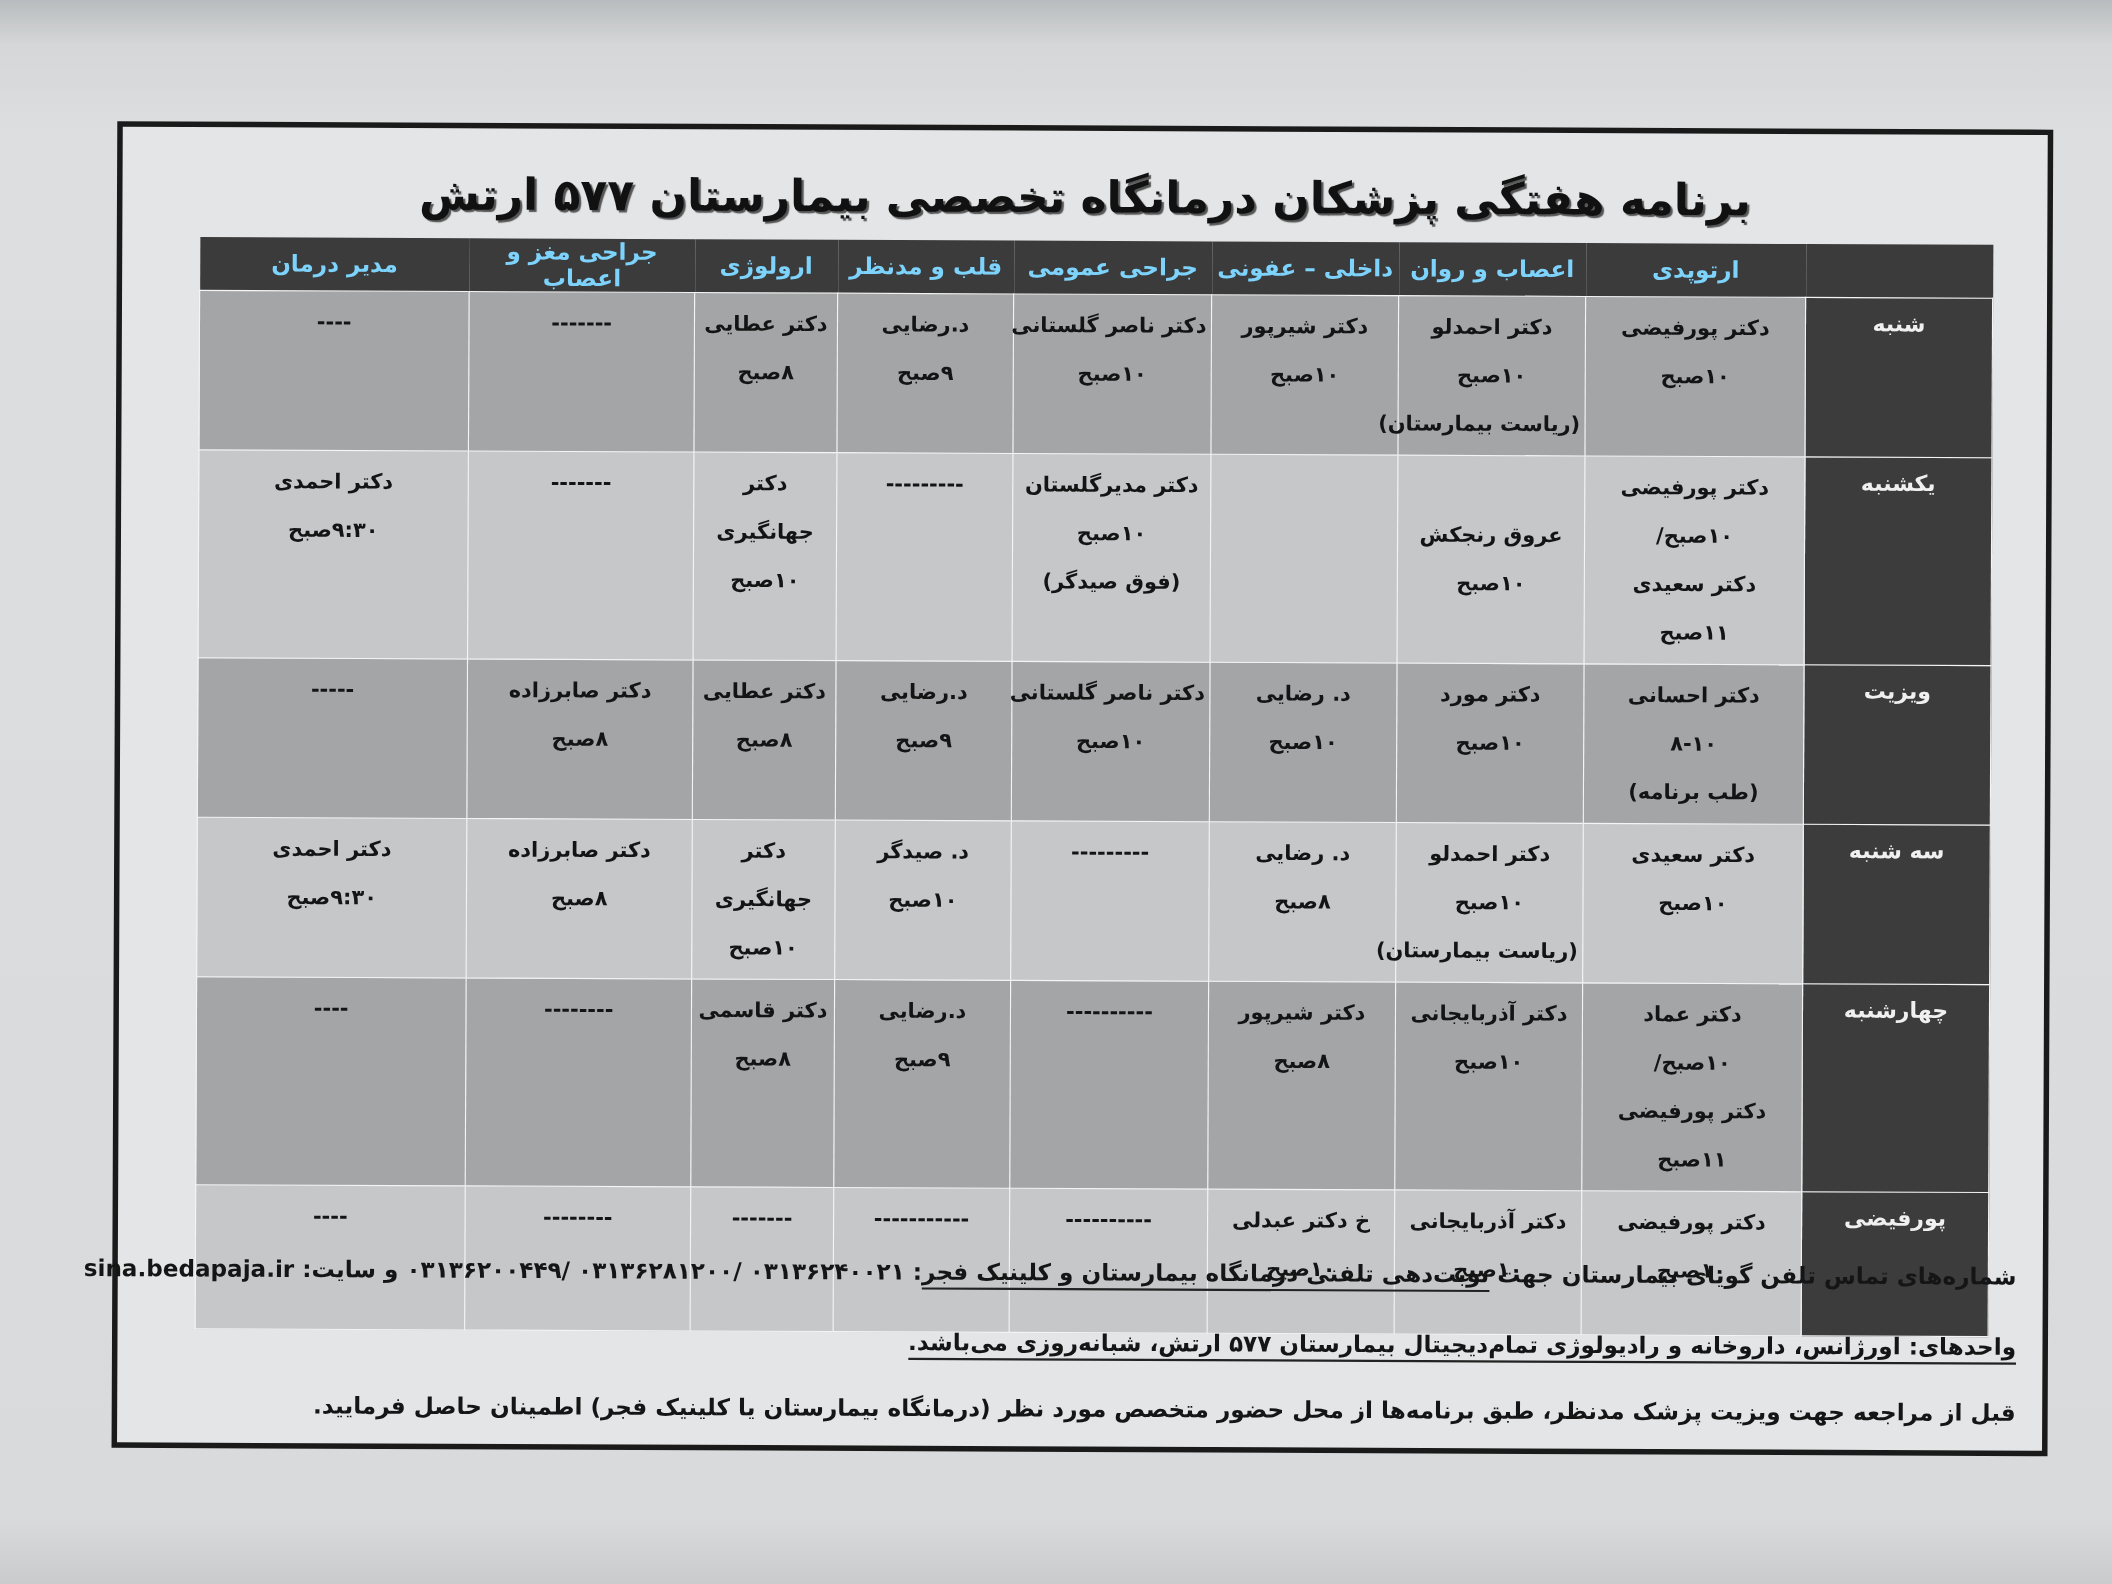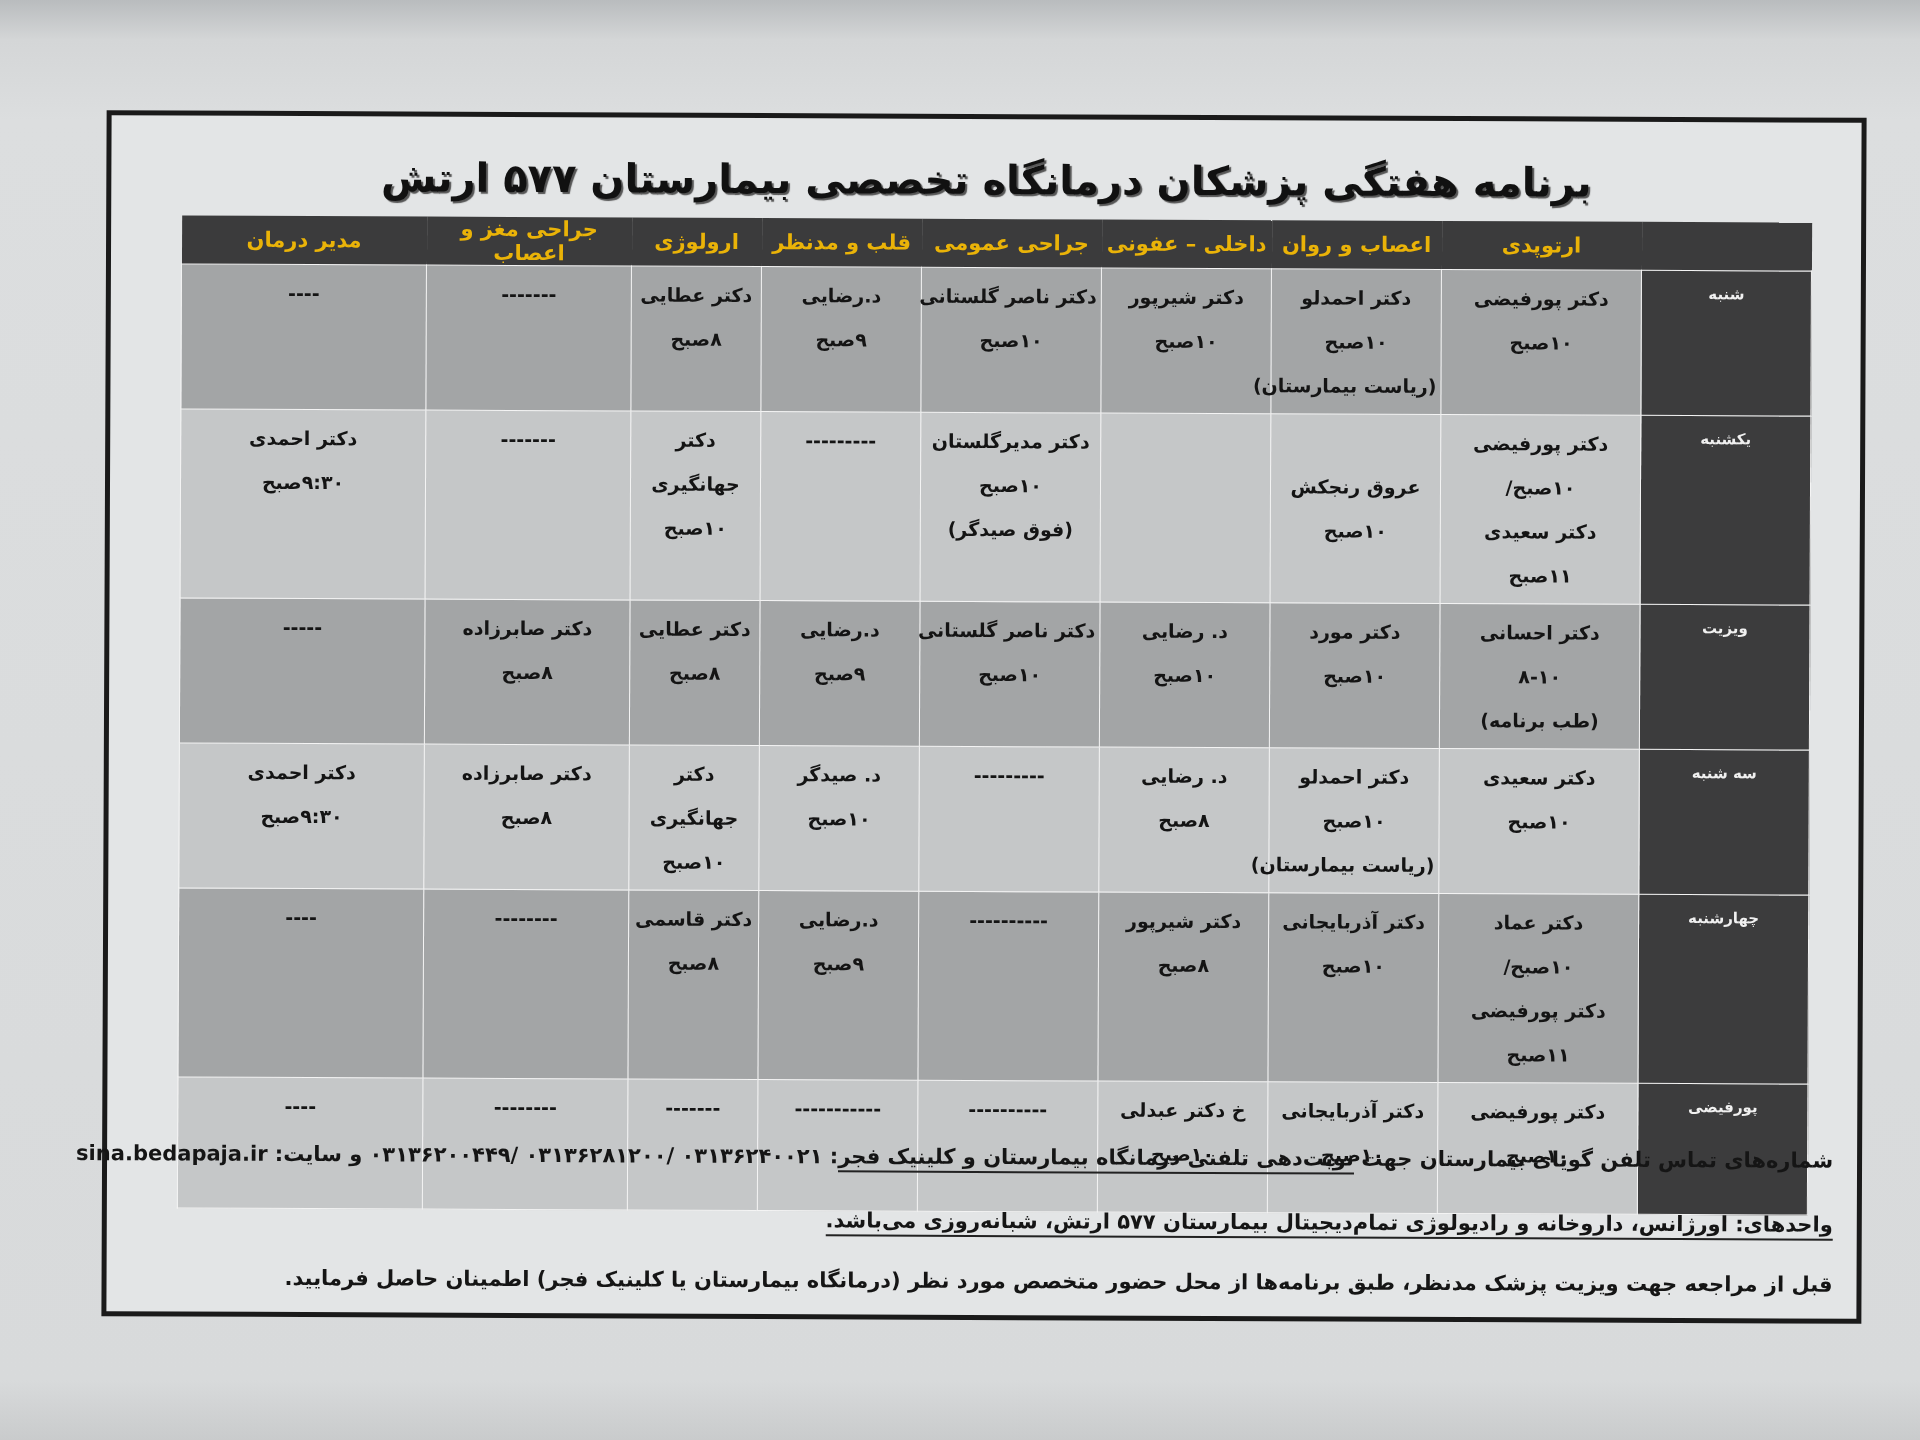--- a/index.html
+++ b/index.html
@@ -18,30 +18,30 @@
   .title {
     position:absolute; top:38px; left:0; right:0; text-align:center;
     font-size:40px; font-weight:bold; color:#111; direction:rtl;
     text-shadow:2px 2px 1px #555;
   }
   table.sched {
     position:absolute; left:70px; top:100px; width:1630px;
     border-collapse:collapse; direction:rtl; table-layout:fixed;
   }
   table.sched th {
-    background:#3b3b3c; color:#eab308; font-size:21px; font-weight:bold;
+    background:#3b3b3c; color:#7dd3fc; font-size:21px; font-weight:bold;
     height:40px; padding:0 4px; text-align:center; border:none;
   }
   table.sched td {
     border:1px solid #f4f4f4; vertical-align:top; text-align:center;
     font-size:19px; font-weight:bold; color:#141414; line-height:44px;
     padding:6px 4px;
   }
   table.sched td.day {
-    background:#3c3c3d; color:#f0f0f0; font-size:15px; line-height:34px;
+    background:#3c3c3d; color:#f0f0f0; font-size:20px; line-height:34px;
   }
   tr.r0 td:not(.day), tr.r2 td:not(.day), tr.r4 td:not(.day) { background:#a3a5a6; }
   tr.r1 td:not(.day), tr.r3 td:not(.day), tr.r5 td:not(.day) { background:#c5c7c8; }
   tr.r0 td { height:118px; }
   tr.r1 td { height:168px; }
   tr.r2 td { height:120px; }
   tr.r3 td { height:122px; }
   tr.r4 td { height:168px; }
   tr.r5 td { height:118px; }
   .line { display:block; white-space:nowrap; }

